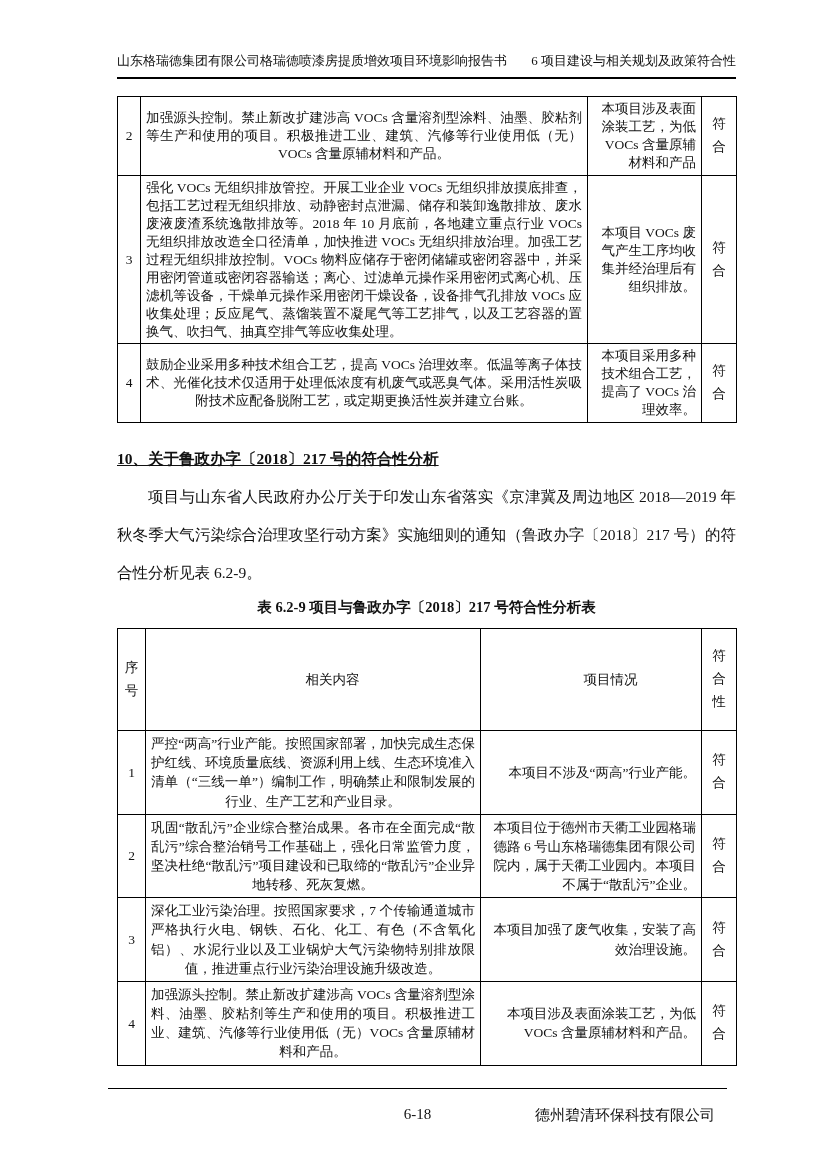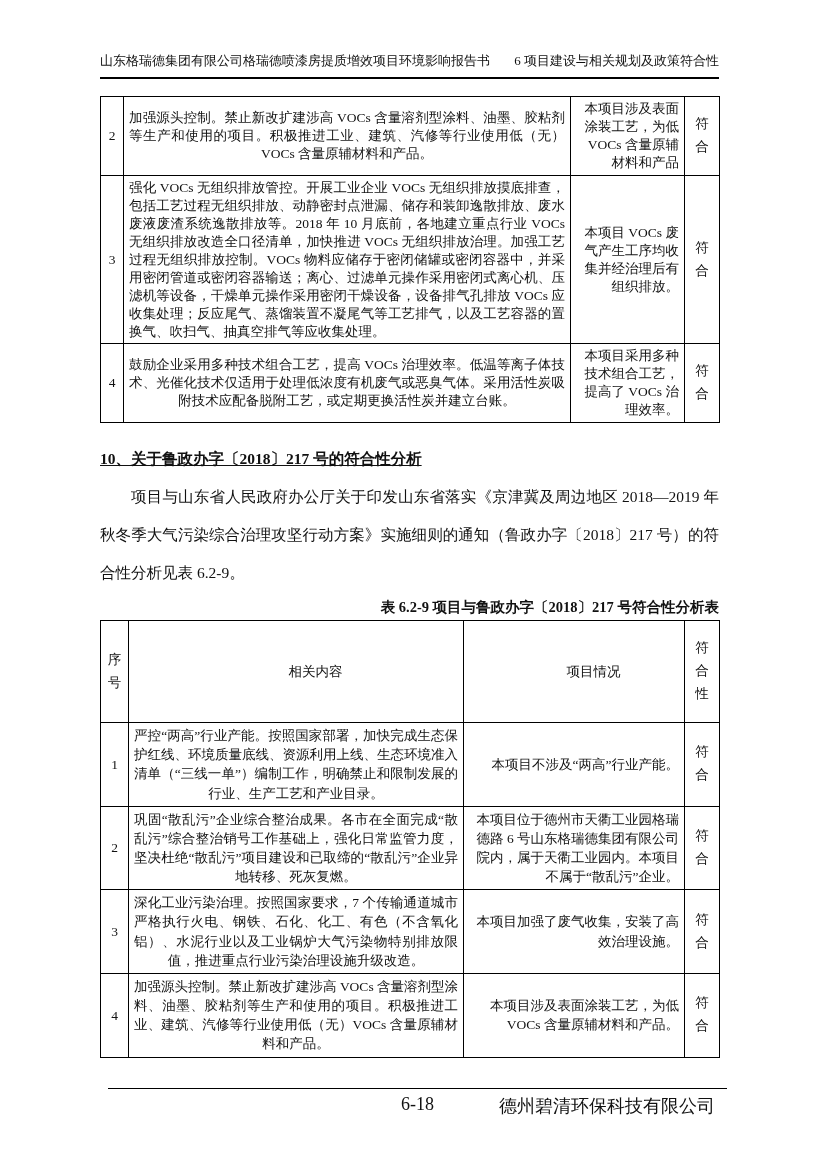--- a/index.html
+++ b/index.html
@@ -9,21 +9,21 @@
     width: 827px;
     height: 1169px;
     margin: 0 auto;
     background: #ffffff;
     color: #111;
     font-family: "Liberation Serif", "DejaVu Serif", serif;
     overflow: hidden;
   }
   .content-col {
     position: absolute;
-    left: 100px;
+    left: 117px;
     top: 52px;
     width: 619px;
   }
   
   .page-header {
     display: flex;
     justify-content: space-between;
     align-items: flex-end;
     font-size: 13px;
     padding-bottom: 7px;
@@ -67,34 +67,34 @@
   }
   .section-paragraph {
     margin-top: 8px;
     font-size: 15.5px;
     line-height: 2.45;
     text-indent: 2em;
     text-align: justify;
   }
   .table-caption {
     margin-top: 6px;
-    margin-bottom: 3px;
-    text-align: right;
+    margin-bottom: 11px;
+    text-align: center;
     font-size: 14.5px;
     font-weight: bold;
   }
   
   .page-footer {
     position: absolute;
     left: 108px;
     top: 1088px;
     width: 619px;
     border-top: 1px solid #000;
-    padding-top: 5px;
-    font-size: 18px;
+    padding-top: 17px;
+    font-size: 15px;
     height: 30px;
   }
   .page-footer .page-num {
     position: absolute;
     left: 0; right: 0;
     text-align: center;
   }
   .page-footer .company {
     position: absolute;
     right: 12px;

